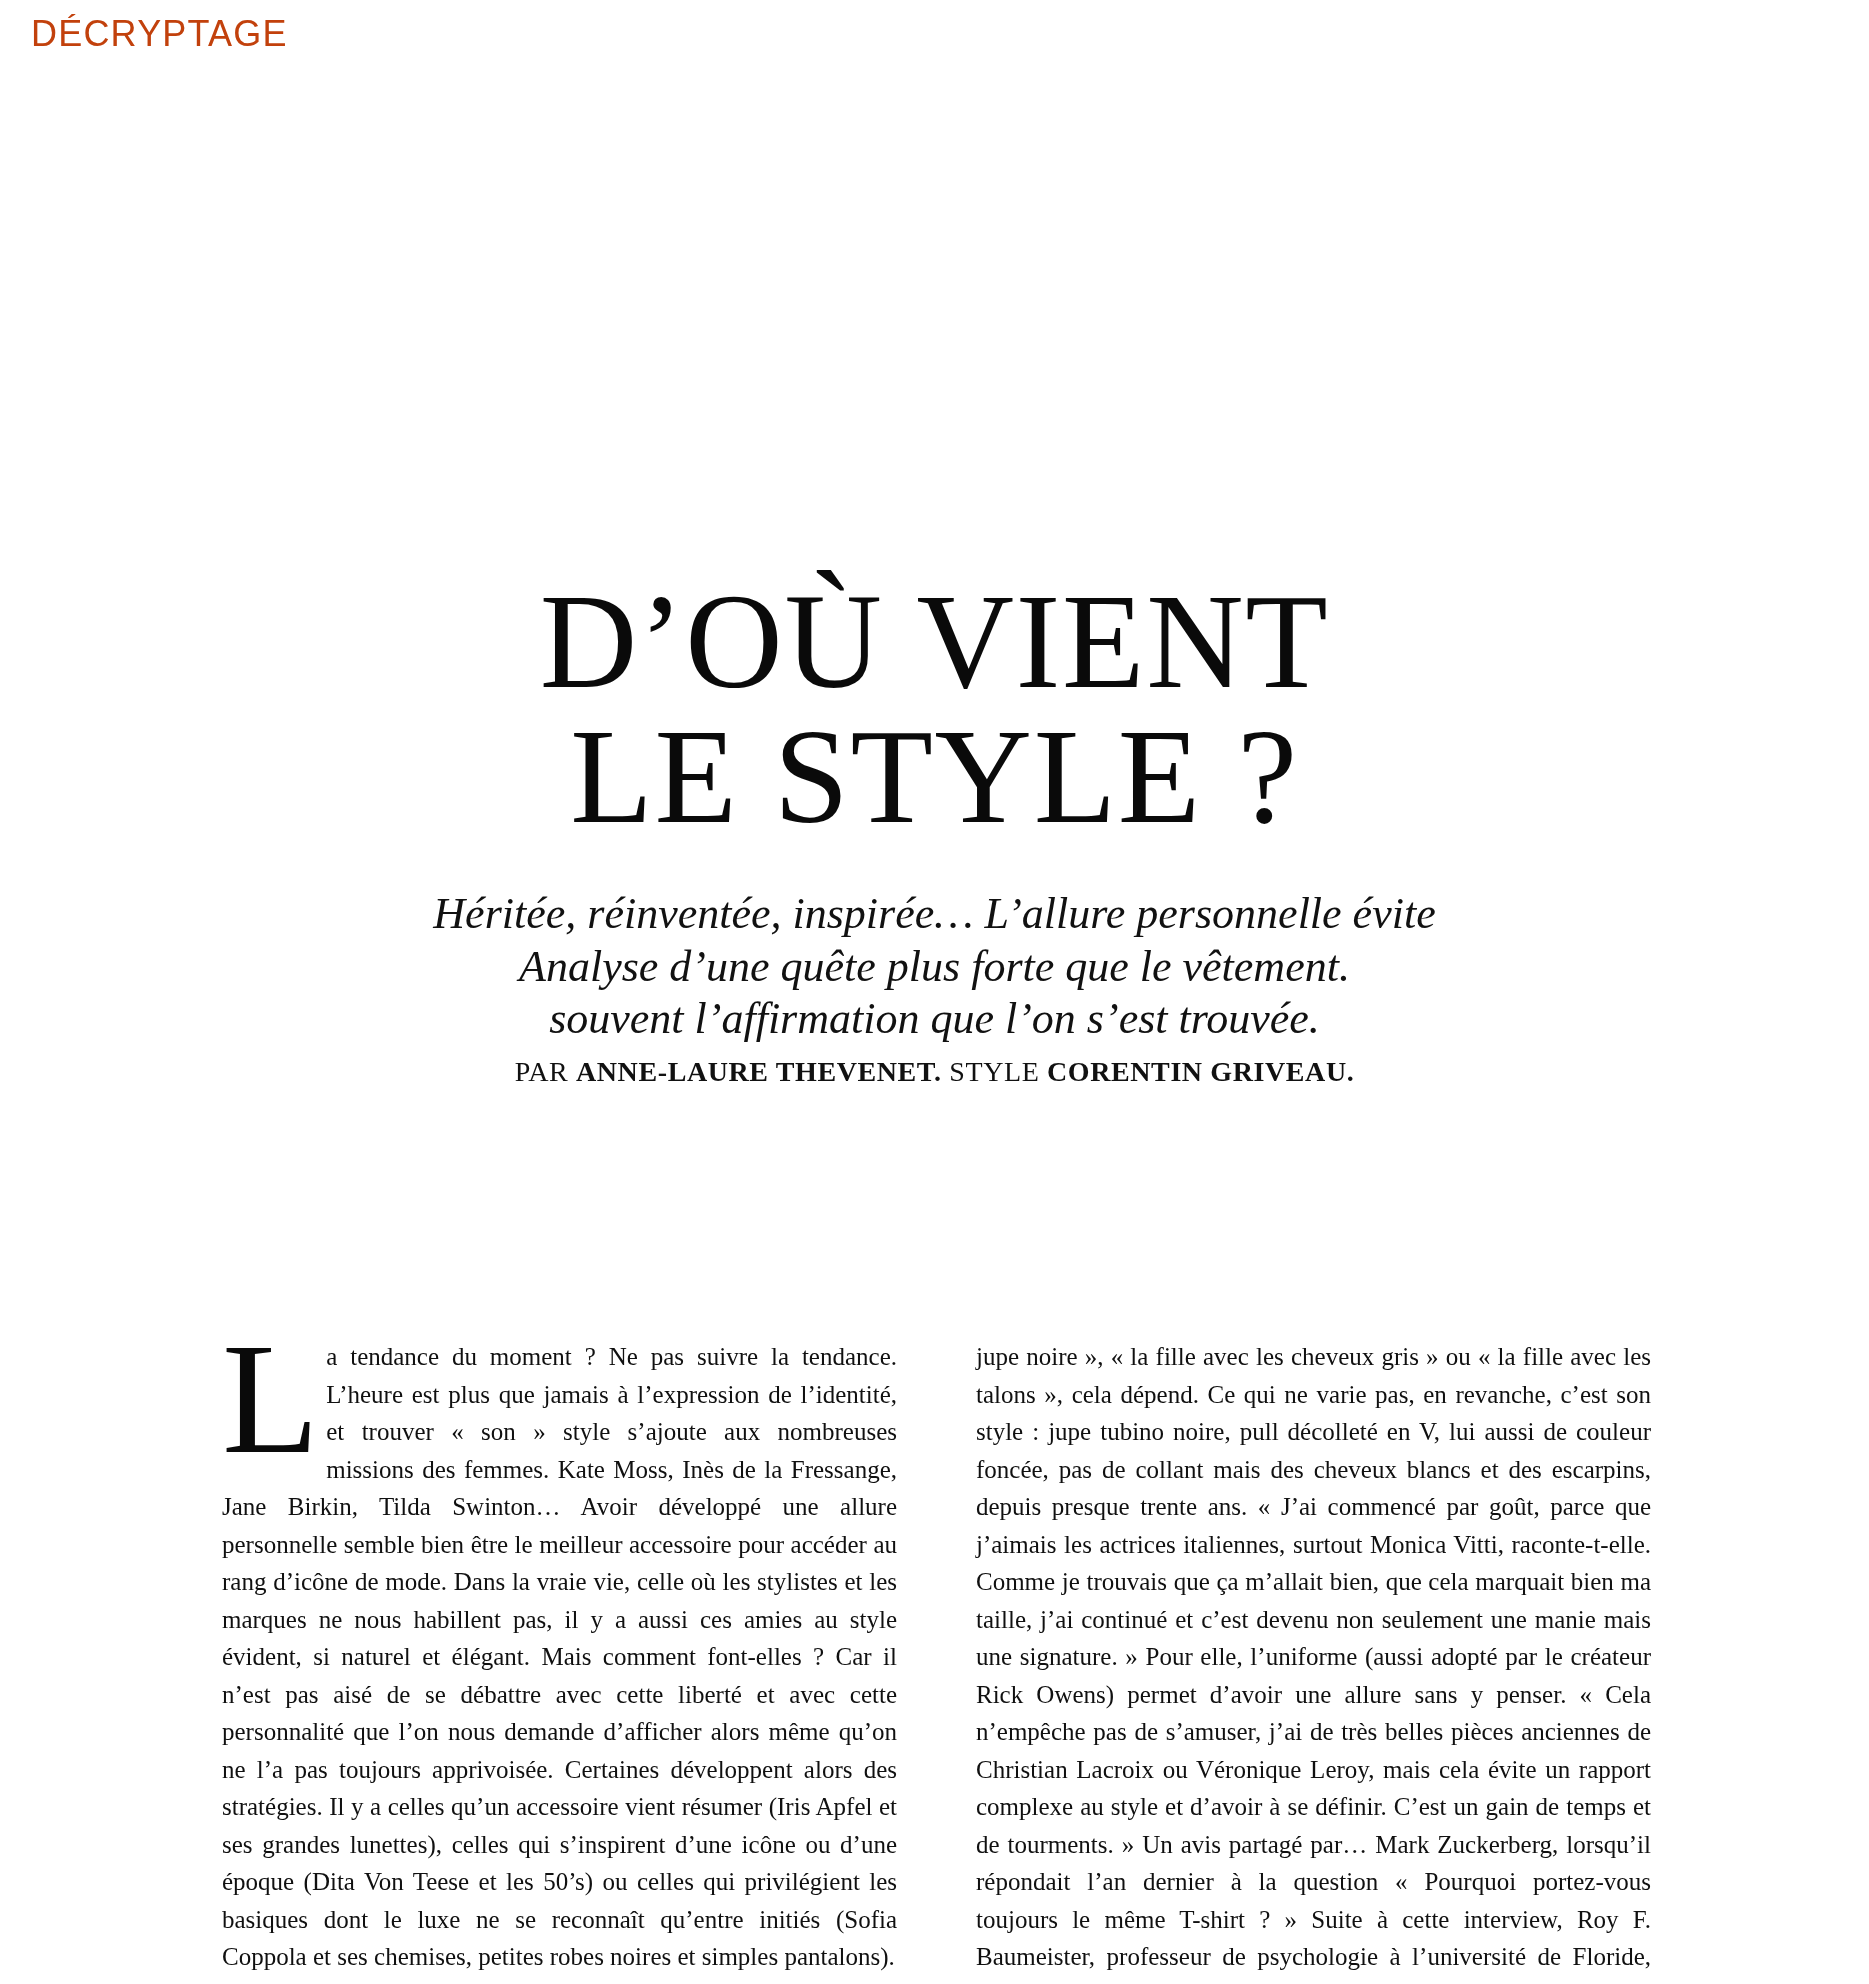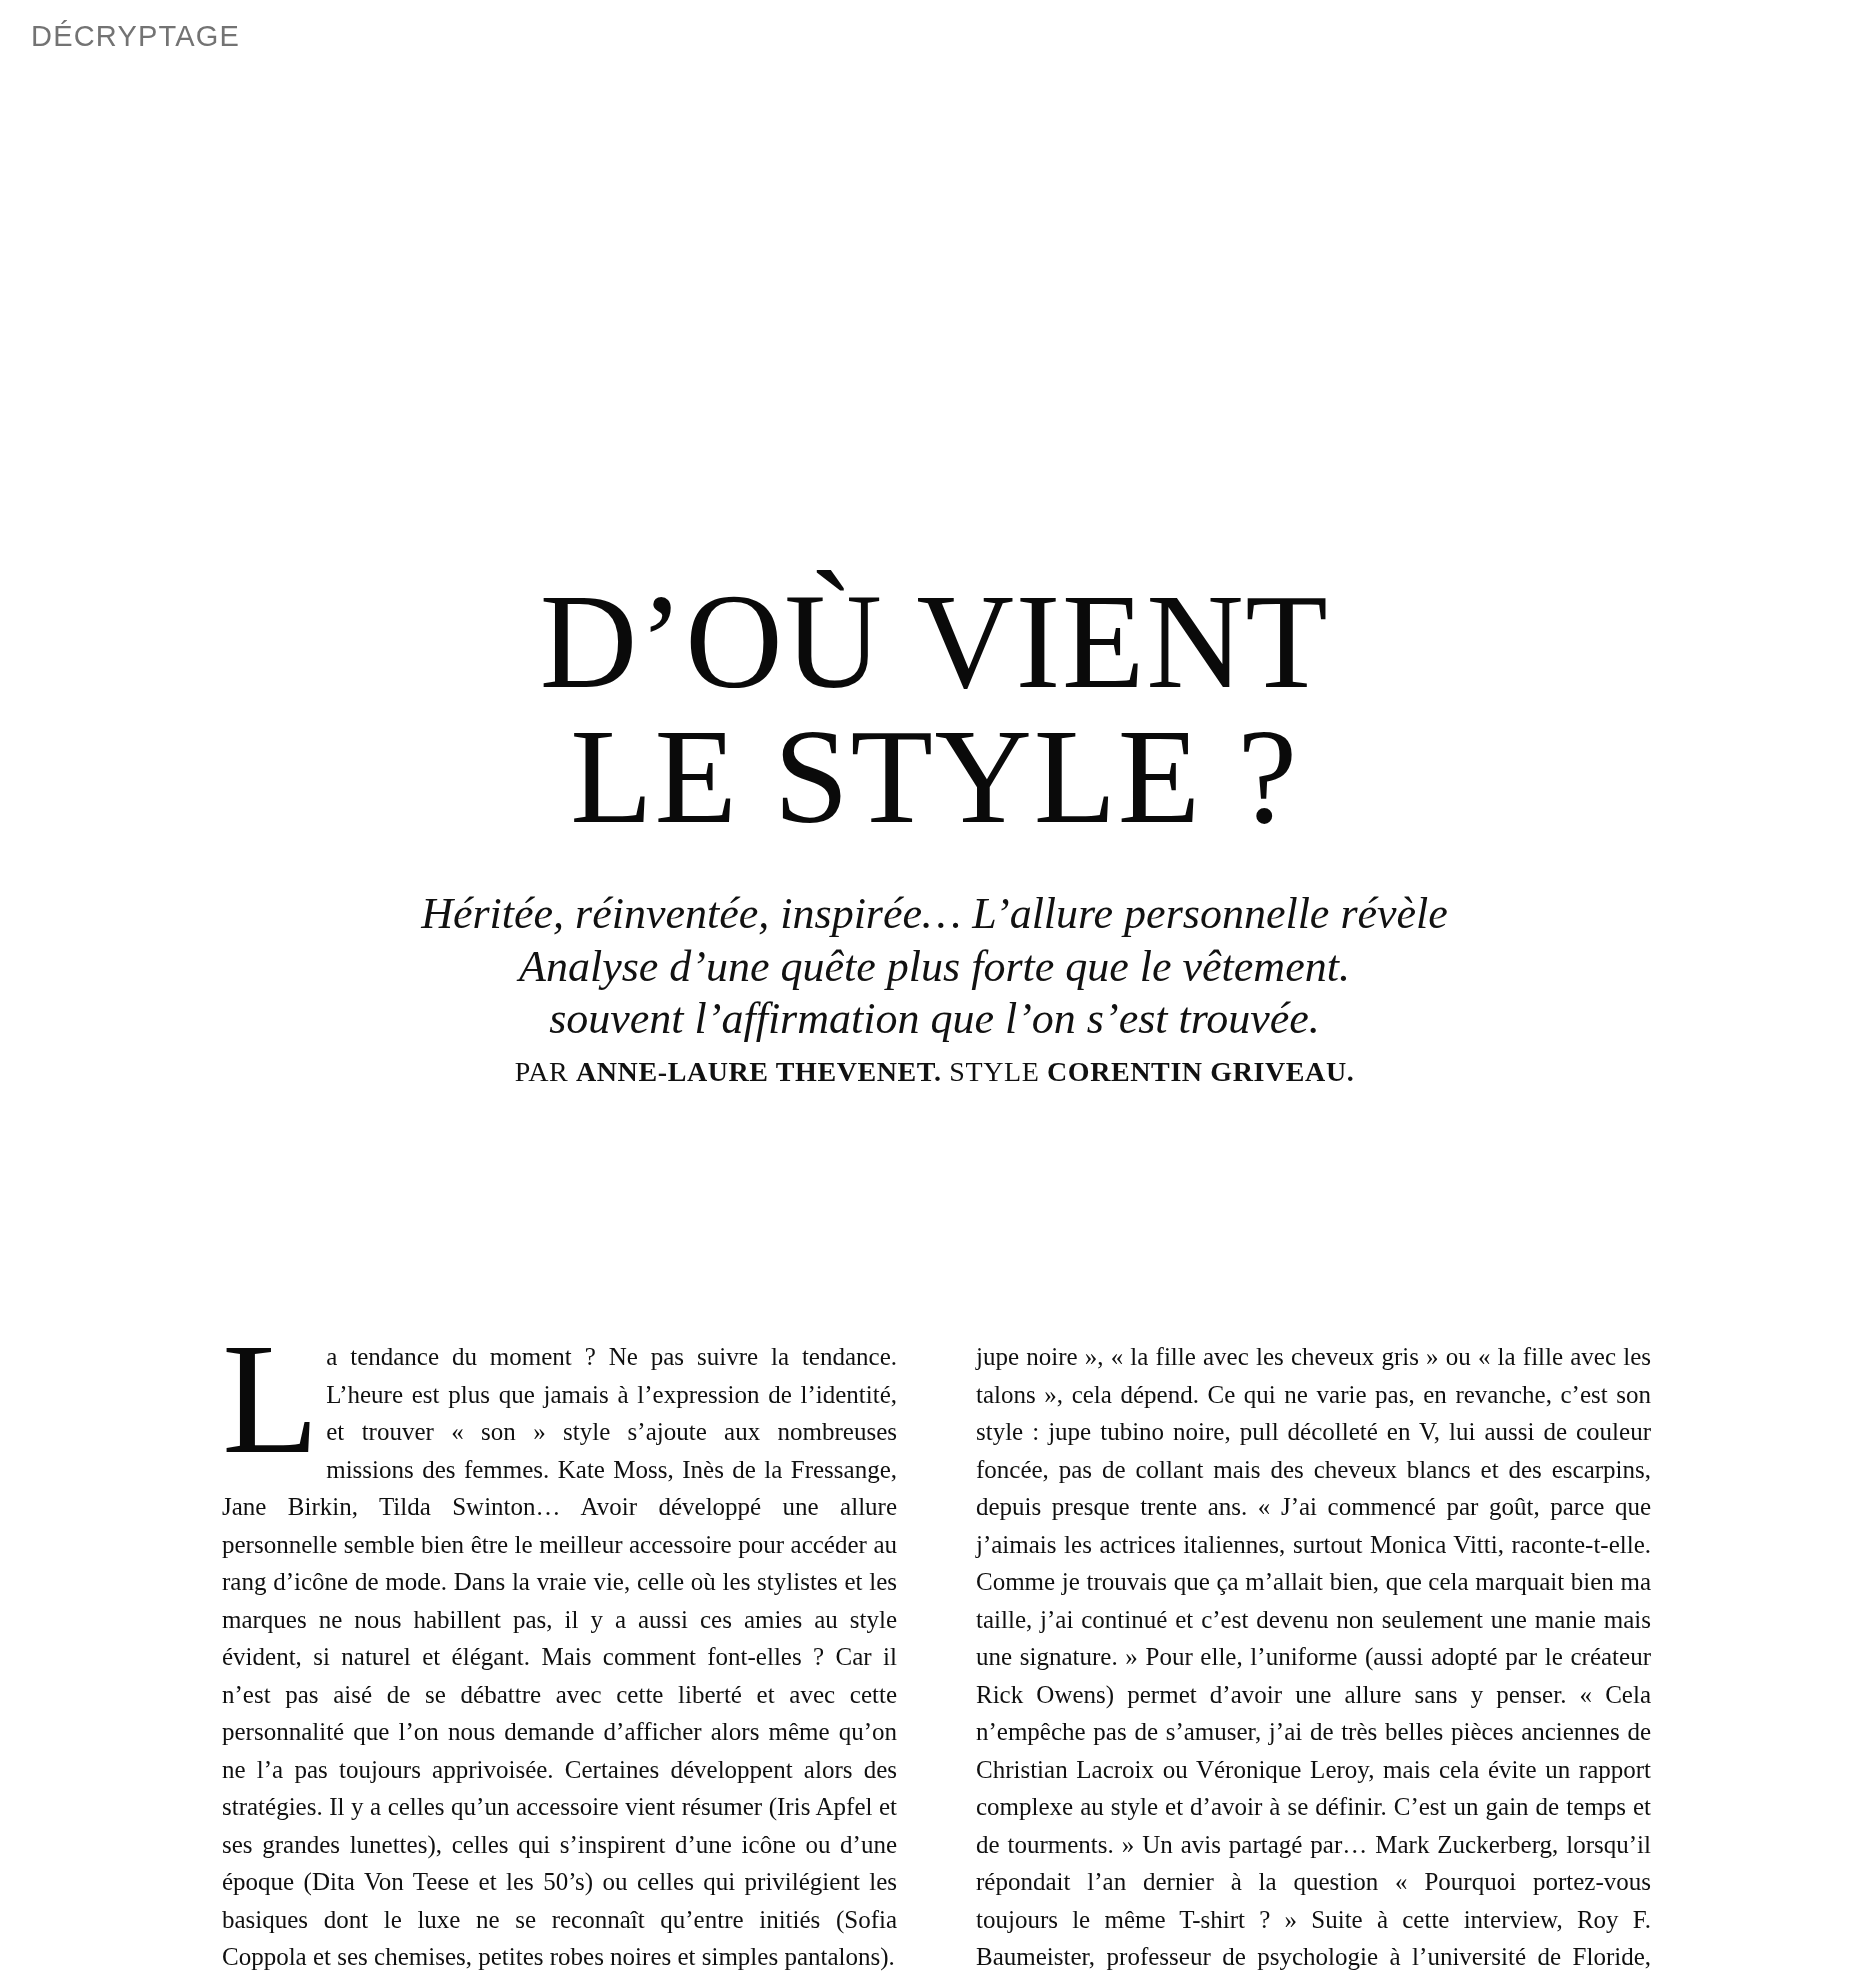--- a/index.html
+++ b/index.html
@@ -17,25 +17,25 @@
     height: 2499px;
     background: #ffffff;
     box-sizing: border-box;
     overflow: hidden;
   }
 
   
   .rubric {
     position: absolute;
     left: 31px;
-    top: 20px;
+    top: 13px;
     font-family: "Liberation Sans", sans-serif;
-    font-size: 29px;
+    font-size: 36px;
     letter-spacing: 1.2px;
-    color: #737373;
+    color: #c2410c;
     font-weight: 400;
   }
 
   
   .title-block {
     position: absolute;
     left: 0;
     top: 576px;
     width: 1869px;
     text-align: center;
@@ -116,21 +116,21 @@
 
   <div class="rubric">DÉCRYPTAGE</div>
 
   <div class="title-block">
     <h1 class="headline">
       <span class="l1">D’OÙ VIENT</span>
       <span class="l2">LE STYLE ?</span>
     </h1>
 
     <div class="standfirst">
-      <span>Héritée, réinventée, inspirée… L’allure personnelle révèle</span>
+      <span>Héritée, réinventée, inspirée… L’allure personnelle évite</span>
       <span>Analyse d’une quête plus forte que le vêtement.</span>
       <span>souvent l’affirmation que l’on s’est trouvée.</span>
     </div>
 
     <div class="byline">
       <span>PAR </span><b>ANNE-LAURE THEVENET.</b><span> STYLE </span><b>CORENTIN GRIVEAU.</b>
     </div>
   </div>
 
   <div class="columns">

